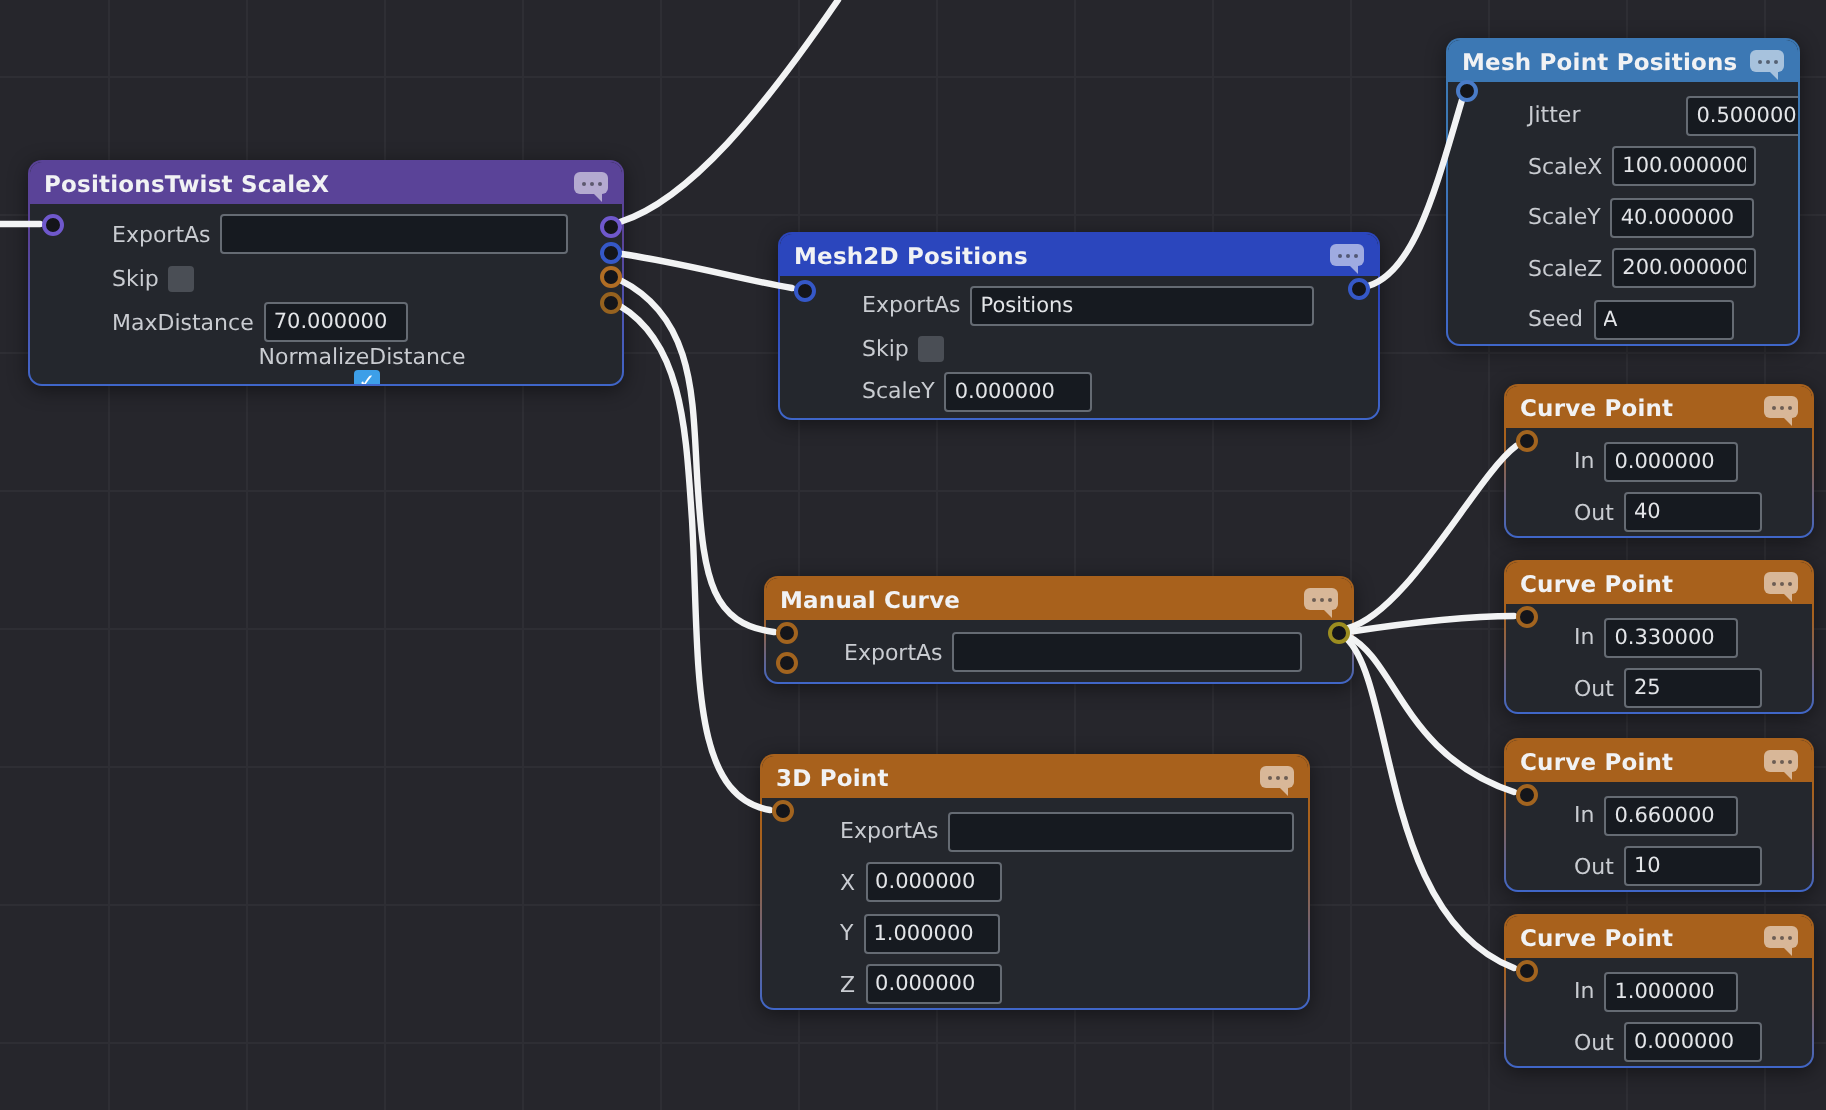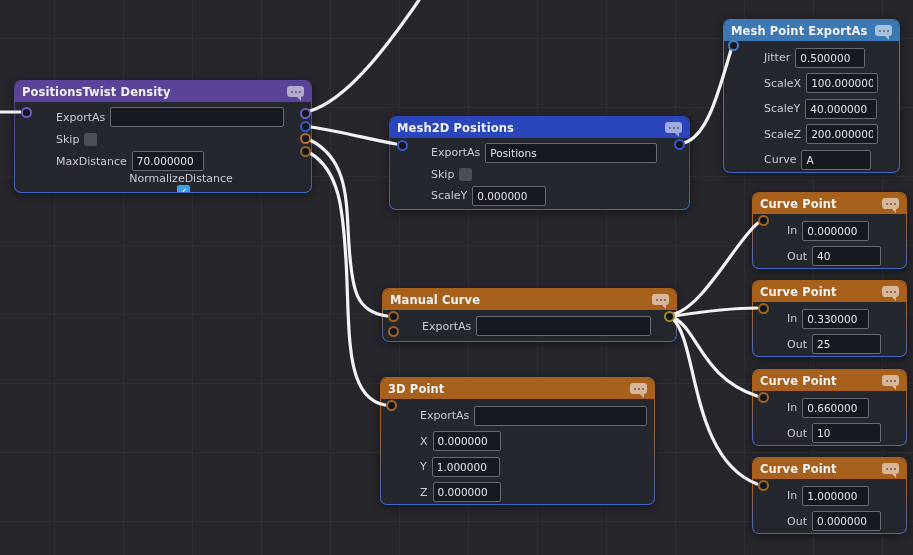--- a/index.html
+++ b/index.html
@@ -124,21 +124,21 @@
       <path d="M 310 153 C 342 172 343 218 346 260 C 350 330 344 398 385 405" stroke="#f2f3f4"></path>
       <path d="M 684 143 C 708 136 719 90 731 50" stroke="#f2f3f4"></path>
       <path d="M 674 314 C 704 306 738 238 758 223" stroke="#f2f3f4"></path>
       <path d="M 674 316 C 700 312 732 308 757 308" stroke="#f2f3f4"></path>
       <path d="M 674 318 C 698 330 702 378 757 396" stroke="#f2f3f4"></path>
       <path d="M 673 319 C 698 342 690 458 757 484" stroke="#f2f3f4"></path>
     </svg>
 <div class="node" style="left: 14px; top: 80px; width: 298px; height: 113px; background: linear-gradient(rgb(90, 67, 152) 0%, rgb(90, 67, 152) 35%, rgb(63, 102, 201) 100%);">
       <div class="node-inner">
         <div class="node-header" style="background: rgb(90, 67, 152);">
-          <span class="node-title">PositionsTwist Density</span>
+          <span class="node-title">PositionsTwist ScaleX</span>
           <span class="chat-icon"></span>
         </div>
         <div class="node-body" style="padding-left: 41px;">
           <div class="row" style="height: 22px;">
             <span class="lab">ExportAs</span>
             <input type="text" class="tin" value="" style="width: 174px;">
           </div>
           <div class="row" style="height: 22px;">
             <span class="lab">Skip</span>
             <span class="cb" style="background: rgb(74, 78, 85);"></span>
@@ -179,42 +179,42 @@
             <input type="text" class="tin" value="0.000000" style="width: 74px;">
           </div>
         </div>
       </div>
       <span class="port" style="left: 7.5px; top: 23.5px; border-color: rgb(53, 88, 200);"></span>
       <span class="port" style="left: 284.5px; top: 22.5px; border-color: rgb(53, 88, 200);"></span>
     </div>
     <div class="node" style="left: 723px; top: 19px; width: 177px; height: 154px; background: linear-gradient(rgb(60, 120, 180) 0%, rgb(60, 120, 180) 35%, rgb(63, 102, 201) 100%);">
       <div class="node-inner">
         <div class="node-header" style="background: rgb(60, 120, 180);">
-          <span class="node-title">Mesh Point ExportAs</span>
+          <span class="node-title">Mesh Point Positions</span>
           <span class="chat-icon"></span>
         </div>
         <div class="node-body" style="padding-left: 40px;">
-          <div class="row" style="height: 25.5px;">
+          <div class="row" style="height: 25.5px; gap: 48px;">
             <span class="lab">Jitter</span>
             <input type="text" class="tin" value="0.500000" style="width: 70px;">
           </div>
           <div class="row" style="height: 25.5px;">
             <span class="lab">ScaleX</span>
             <input type="text" class="tin" value="100.000000" style="width: 72px;">
           </div>
           <div class="row" style="height: 25.5px;">
             <span class="lab">ScaleY</span>
             <input type="text" class="tin" value="40.000000" style="width: 72px;">
           </div>
           <div class="row" style="height: 25.5px;">
             <span class="lab">ScaleZ</span>
             <input type="text" class="tin" value="200.000000" style="width: 72px; text-align: right;">
           </div>
           <div class="row" style="height: 25.5px;">
-            <span class="lab">Curve</span>
+            <span class="lab">Seed</span>
             <input type="text" class="tin" value="A" style="width: 70px;">
           </div>
         </div>
       </div>
       <span class="port" style="left: 4.5px; top: 20.5px; border-color: rgb(74, 124, 200);"></span>
     </div>
     <div class="node" style="left: 382px; top: 288px; width: 295px; height: 54px; background: linear-gradient(rgb(168, 97, 28) 0%, rgb(168, 97, 28) 35%, rgb(63, 102, 201) 100%);">
       <div class="node-inner">
         <div class="node-header" style="background: rgb(168, 97, 28); gap: 33px;">
           <span class="node-title">Manual Curve</span>

